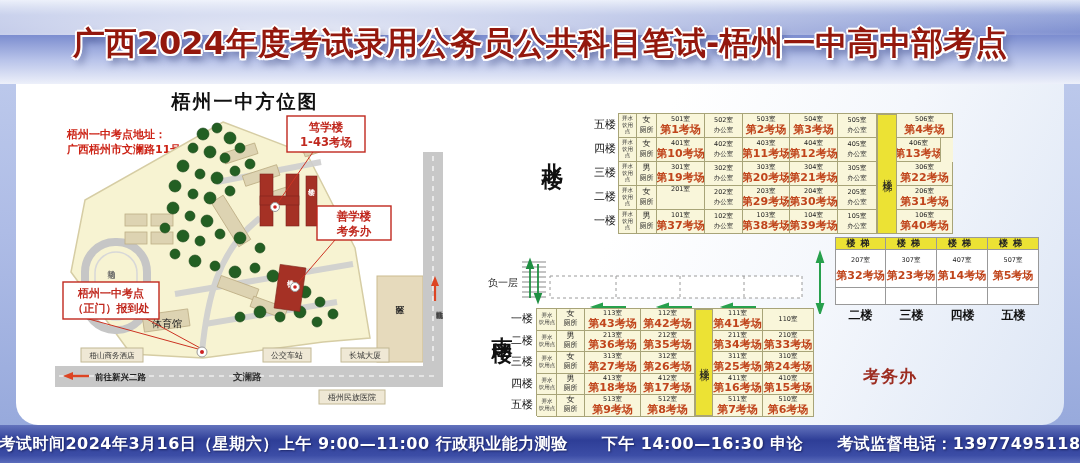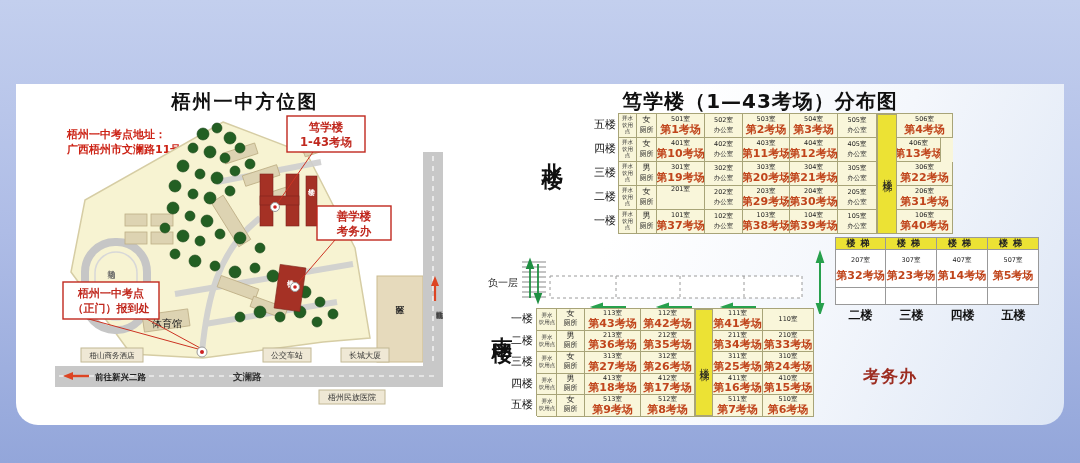--- a/index.html
+++ b/index.html
@@ -72,20 +72,23 @@
   .corridor { position:absolute; left:-12px; top:164px; }
 
   svg text { font-family:"DejaVu Sans","Liberation Sans",sans-serif; }
   .vtx { writing-mode:vertical-rl; text-orientation:upright; }
 </style>
 </head>
 <body>
 
 <div class="page">
 
+  <div class="banner">
+    <div class="banner-title">广西2024年度考试录用公务员公共科目笔试-梧州一中高中部考点</div>
+  </div>
 
   <div class="panel"></div>
 
   <svg style="position:absolute;left:55px;top:86px;" width="452" height="342" viewBox="0 0 452 342">
     <text x="190" y="22" font-size="19" font-weight="bold" fill="#111" text-anchor="middle" letter-spacing="2">梧州一中方位图</text>
     <text x="12" y="52" font-size="11" font-weight="bold" fill="#cc2215">梧州一中考点地址：</text>
     <text x="12" y="67" font-size="11" font-weight="bold" fill="#cc2215">广西梧州市文澜路11号</text>
 
     <polygon points="168,36 252,68 300,162 315,252 268,256 148,272 76,268 16,186 30,114" fill="#f7f3d2" stroke="#d6cda4" stroke-width="1.5"></polygon>
 
@@ -233,21 +236,20 @@
       <text x="299" y="149" font-size="11.5" font-weight="bold" fill="#c0281e" text-anchor="middle">考务办</text>
     </g>
     <g>
       <rect x="8" y="196" width="96" height="37" fill="#fff" stroke="#c0281e" stroke-width="1.4"></rect>
       <text x="56" y="211" font-size="11" font-weight="bold" fill="#c0281e" text-anchor="middle">梧州一中考点</text>
       <text x="56" y="226" font-size="11" font-weight="bold" fill="#c0281e" text-anchor="middle">（正门）报到处</text>
     </g>
   </svg>
 
   <div class="dist">
-    <div class="dist-title">笃学楼（1—43考场）分布图</div>
 
     <div class="bldg-label" style="left:38px;top:60px;">北楼</div>
     <div class="floors-col" style="left:92px;top:27px;width:26px;" id="north-floors">
         <div class="floor-label" style="height: 24px; line-height: 24px;">五楼</div>
         <div class="floor-label" style="height: 24px; line-height: 24px;">四楼</div>
         <div class="floor-label" style="height: 24px; line-height: 24px;">三楼</div>
         <div class="floor-label" style="height: 24px; line-height: 24px;">二楼</div>
         <div class="floor-label" style="height: 24px; line-height: 24px;">一楼</div>
       </div>
     <div class="table" style="left:118px;top:27px;width:335px;height:121px;" id="north-table">
@@ -664,13 +666,18 @@
           </div>
         </div>
         <div class="stair-overlay" style="left: 158px; width: 18px;">楼梯</div>
       </div>
 
     <div class="office-note">
       <div>考务办</div>
     </div>
   </div>
 
+  <div class="bottombar">
+    <span>考试时间2024年3月16日（星期六）上午 9:00—11:00 行政职业能力测验</span>
+    <span>下午 14:00—16:30 申论</span>
+    <span>考试监督电话：13977495118</span>
+  </div>
 </div>
 
 </body></html>

